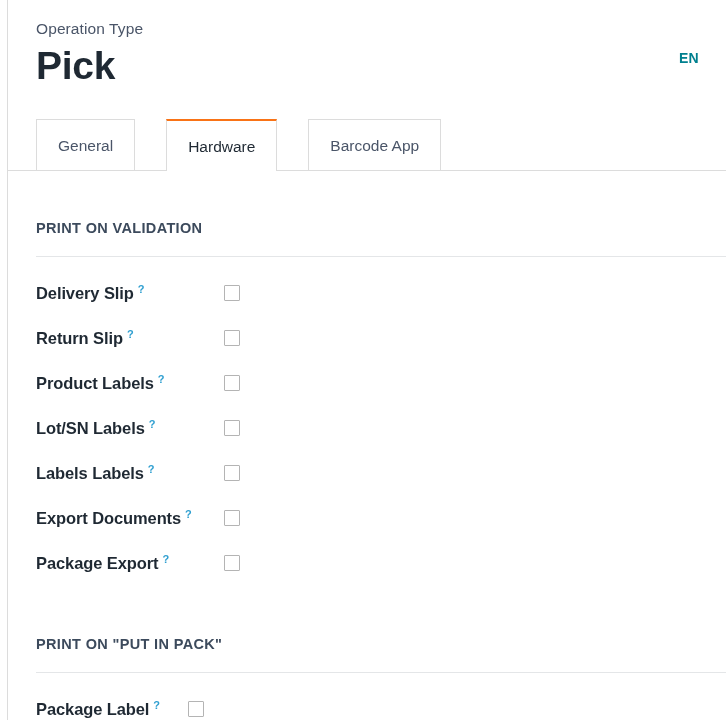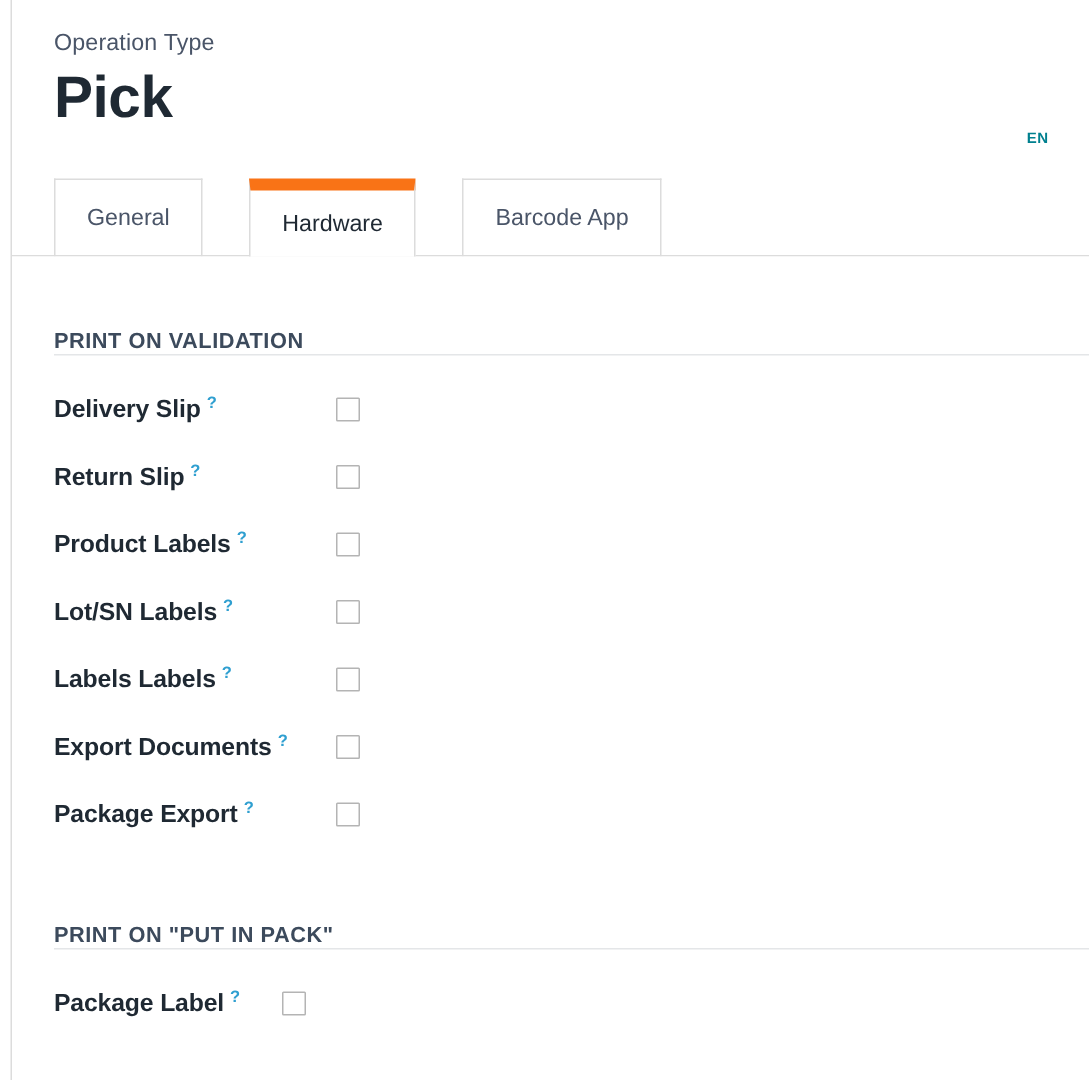--- a/index.html
+++ b/index.html
@@ -57,26 +57,25 @@
     color: #1f2933;
     line-height: 1.12;
     margin-top: 5px;
     letter-spacing: -0.3px;
   }
 
   .lang-badge {
     position: absolute;
     right: 27px;
     top: 50px;
-    font-size: 10px;
+    font-size: 14px;
     font-weight: 700;
     color: #00808f;
     letter-spacing: 0.3px;
     cursor: pointer;
-    margin-top: 37px;
   }
 
   
   .tab-strip {
     position: absolute;
     left: 8px;
     top: 118px;
     right: 0;
     height: 53px;
     border-bottom: 1px solid #dcdcdc;
@@ -101,21 +100,21 @@
     margin-bottom: -1px;
     cursor: pointer;
     white-space: nowrap;
   }
 
   .tab + .tab { margin-left: -1px; }
 
   .tab.active {
     color: #1f2933;
     background: #ffffff;
-    border-top: 8px solid #f97316;
+    border-top: 2px solid #f97316;
     padding-top: 1px;
     z-index: 2;
   }
 
   
   .content {
     position: absolute;
     left: 8px;
     top: 171px;
     right: 0;
@@ -124,21 +123,21 @@
     background: #ffffff;
   }
 
   .section { margin-top: 0; }
 
   .section-title {
     font-size: 14.5px;
     font-weight: 700;
     color: #3c4a5c;
     letter-spacing: 0.35px;
-    padding-bottom: 0;
+    padding-bottom: 20px;
     border-bottom: 1px solid #e4e6e8;
   }
 
   .section-spacer-top  { height: 49px; }
   .section-spacer-gap  { height: 50px; }
 
   .rows { padding-top: 14px; }
 
   .field-row {
     display: flex;

